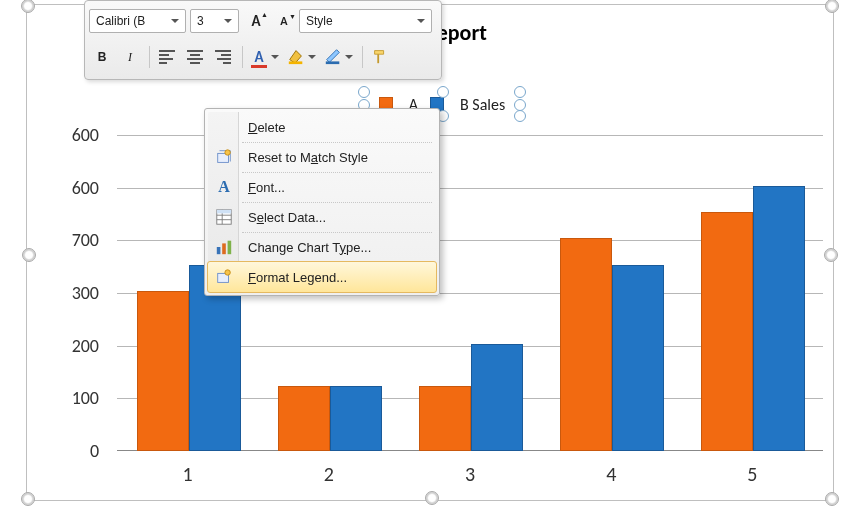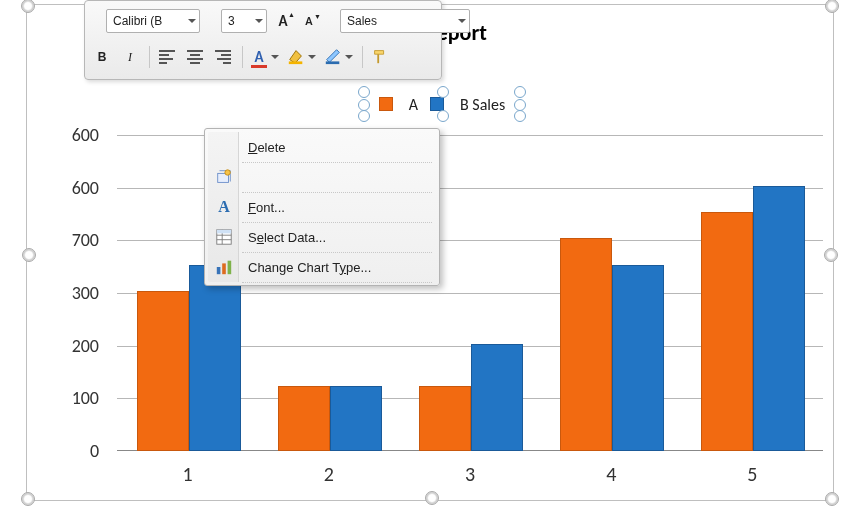--- a/index.html
+++ b/index.html
@@ -171,21 +171,20 @@
   }
   .mini-toolbar .combo {
     display: flex;
     align-items: center;
     border: 1px solid #b0b0b0;
     background: #fff;
     height: 22px;
     padding: 0 3px 0 6px;
     margin-right: 4px;
     border-radius: 2px;
-    margin-left: 17px;
   }
   .mini-toolbar .combo .txt {
     margin-right: 4px;
   }
   .mini-toolbar .caret {
     width: 0; height: 0;
     border-left: 4px solid transparent;
     border-right: 4px solid transparent;
     border-top: 4px solid #555;
     margin-left: 3px;
@@ -230,21 +229,21 @@
   .align-lines span{height:2px; background:#555; display:block;}
   .al-l span:nth-child(1){width:16px;} .al-l span:nth-child(2){width:10px;} .al-l span:nth-child(3){width:14px;} .al-l span:nth-child(4){width:8px;}
   .al-c span:nth-child(1){width:16px;} .al-c span:nth-child(2){width:10px; margin:0 auto;} .al-c span:nth-child(3){width:16px;} .al-c span:nth-child(4){width:10px; margin:0 auto;}
   .al-r span{margin-left:auto;}
   .al-r span:nth-child(1){width:16px;} .al-r span:nth-child(2){width:10px;} .al-r span:nth-child(3){width:14px;} .al-r span:nth-child(4){width:8px;}
 
   
   .ctx-menu {
     position: absolute;
     left: 204px;
-    top: 128px;
+    top: 108px;
     width: 236px;
     background: linear-gradient(#fafafa,#efefef);
     border: 1px solid #b3b3b3;
     border-radius: 3px;
     box-shadow: 3px 3px 6px rgba(0,0,0,0.25);
     z-index: 12;
     padding: 3px;
     box-sizing: border-box;
     font-family: "Segoe UI", Tahoma, sans-serif;
     font-size: 13px;
@@ -366,21 +365,21 @@
       <span class="txt" style="width:20px">3</span>
       <span class="caret"></span>
     </div>
     <div class="btn">
       <span class="icn-A-grow"><span class="big">A</span><span class="sup">▲</span></span>
     </div>
     <div class="btn">
       <span class="icn-A-grow"><span class="big" style="font-size:12px">A</span><span class="sup">▼</span></span>
     </div>
     <div class="combo" style="width:122px">
-      <span class="txt" style="width:104px">Sales</span>
+      <span class="txt" style="width:104px">Style</span>
       <span class="caret"></span>
     </div>
   </div>
   <div class="row">
     <div class="btn">
         <b>B</b>
       </div>
     <div class="btn">
         <i style="font-family:Georgia">I</i>
       </div>
@@ -451,20 +450,21 @@
       <span><span class="underline-key">D</span>elete</span>
     </div>
     <div class="item dashed-after">
       <span class="icn">
         <svg class="icon" viewBox="0 0 20 20">
           <rect x="3" y="6" width="12" height="10" fill="#e7eefc" stroke="#6b8ec9"></rect>
           <path d="M5 3 L17 3 L17 15" stroke="#6b8ec9" fill="none"></path>
           <circle cx="14" cy="5" r="3" fill="#f6c34a" stroke="#c48b15"></circle>
         </svg>
       </span>
+      <span>Reset to M<span class="underline-key">a</span>tch Style</span>
     </div>
     <div class="item dashed-after">
       <span class="icn">
         <span style="font-family:Georgia;color:#2b6cb0;font-size:16px;font-weight:bold">A</span>
       </span>
       <span><span class="underline-key">F</span>ont...</span>
     </div>
     <div class="item dashed-after">
       <span class="icn">
         <svg class="icon" viewBox="0 0 20 20">
@@ -480,13 +480,22 @@
     <div class="item dashed-after">
       <span class="icn">
         <svg class="icon" viewBox="0 0 20 20">
           <rect x="2" y="10" width="4" height="8" fill="#3873b8"></rect>
           <rect x="8" y="6" width="4" height="12" fill="#dd6b1f"></rect>
           <rect x="14" y="3" width="4" height="15" fill="#7fb24a"></rect>
         </svg>
       </span>
       <span>Change Chart T<span class="underline-key">y</span>pe...</span>
     </div>
+    <div class="item hover">
+      <span class="icn">
+        <svg class="icon" viewBox="0 0 20 20">
+          <rect x="3" y="6" width="12" height="10" fill="#e7eefc" stroke="#6b8ec9"></rect>
+          <circle cx="14" cy="5" r="3" fill="#f6c34a" stroke="#c48b15"></circle>
+        </svg>
+      </span>
+      <span><span class="underline-key">F</span>ormat Legend...</span>
+    </div>
   </div>
 
 </body></html>

